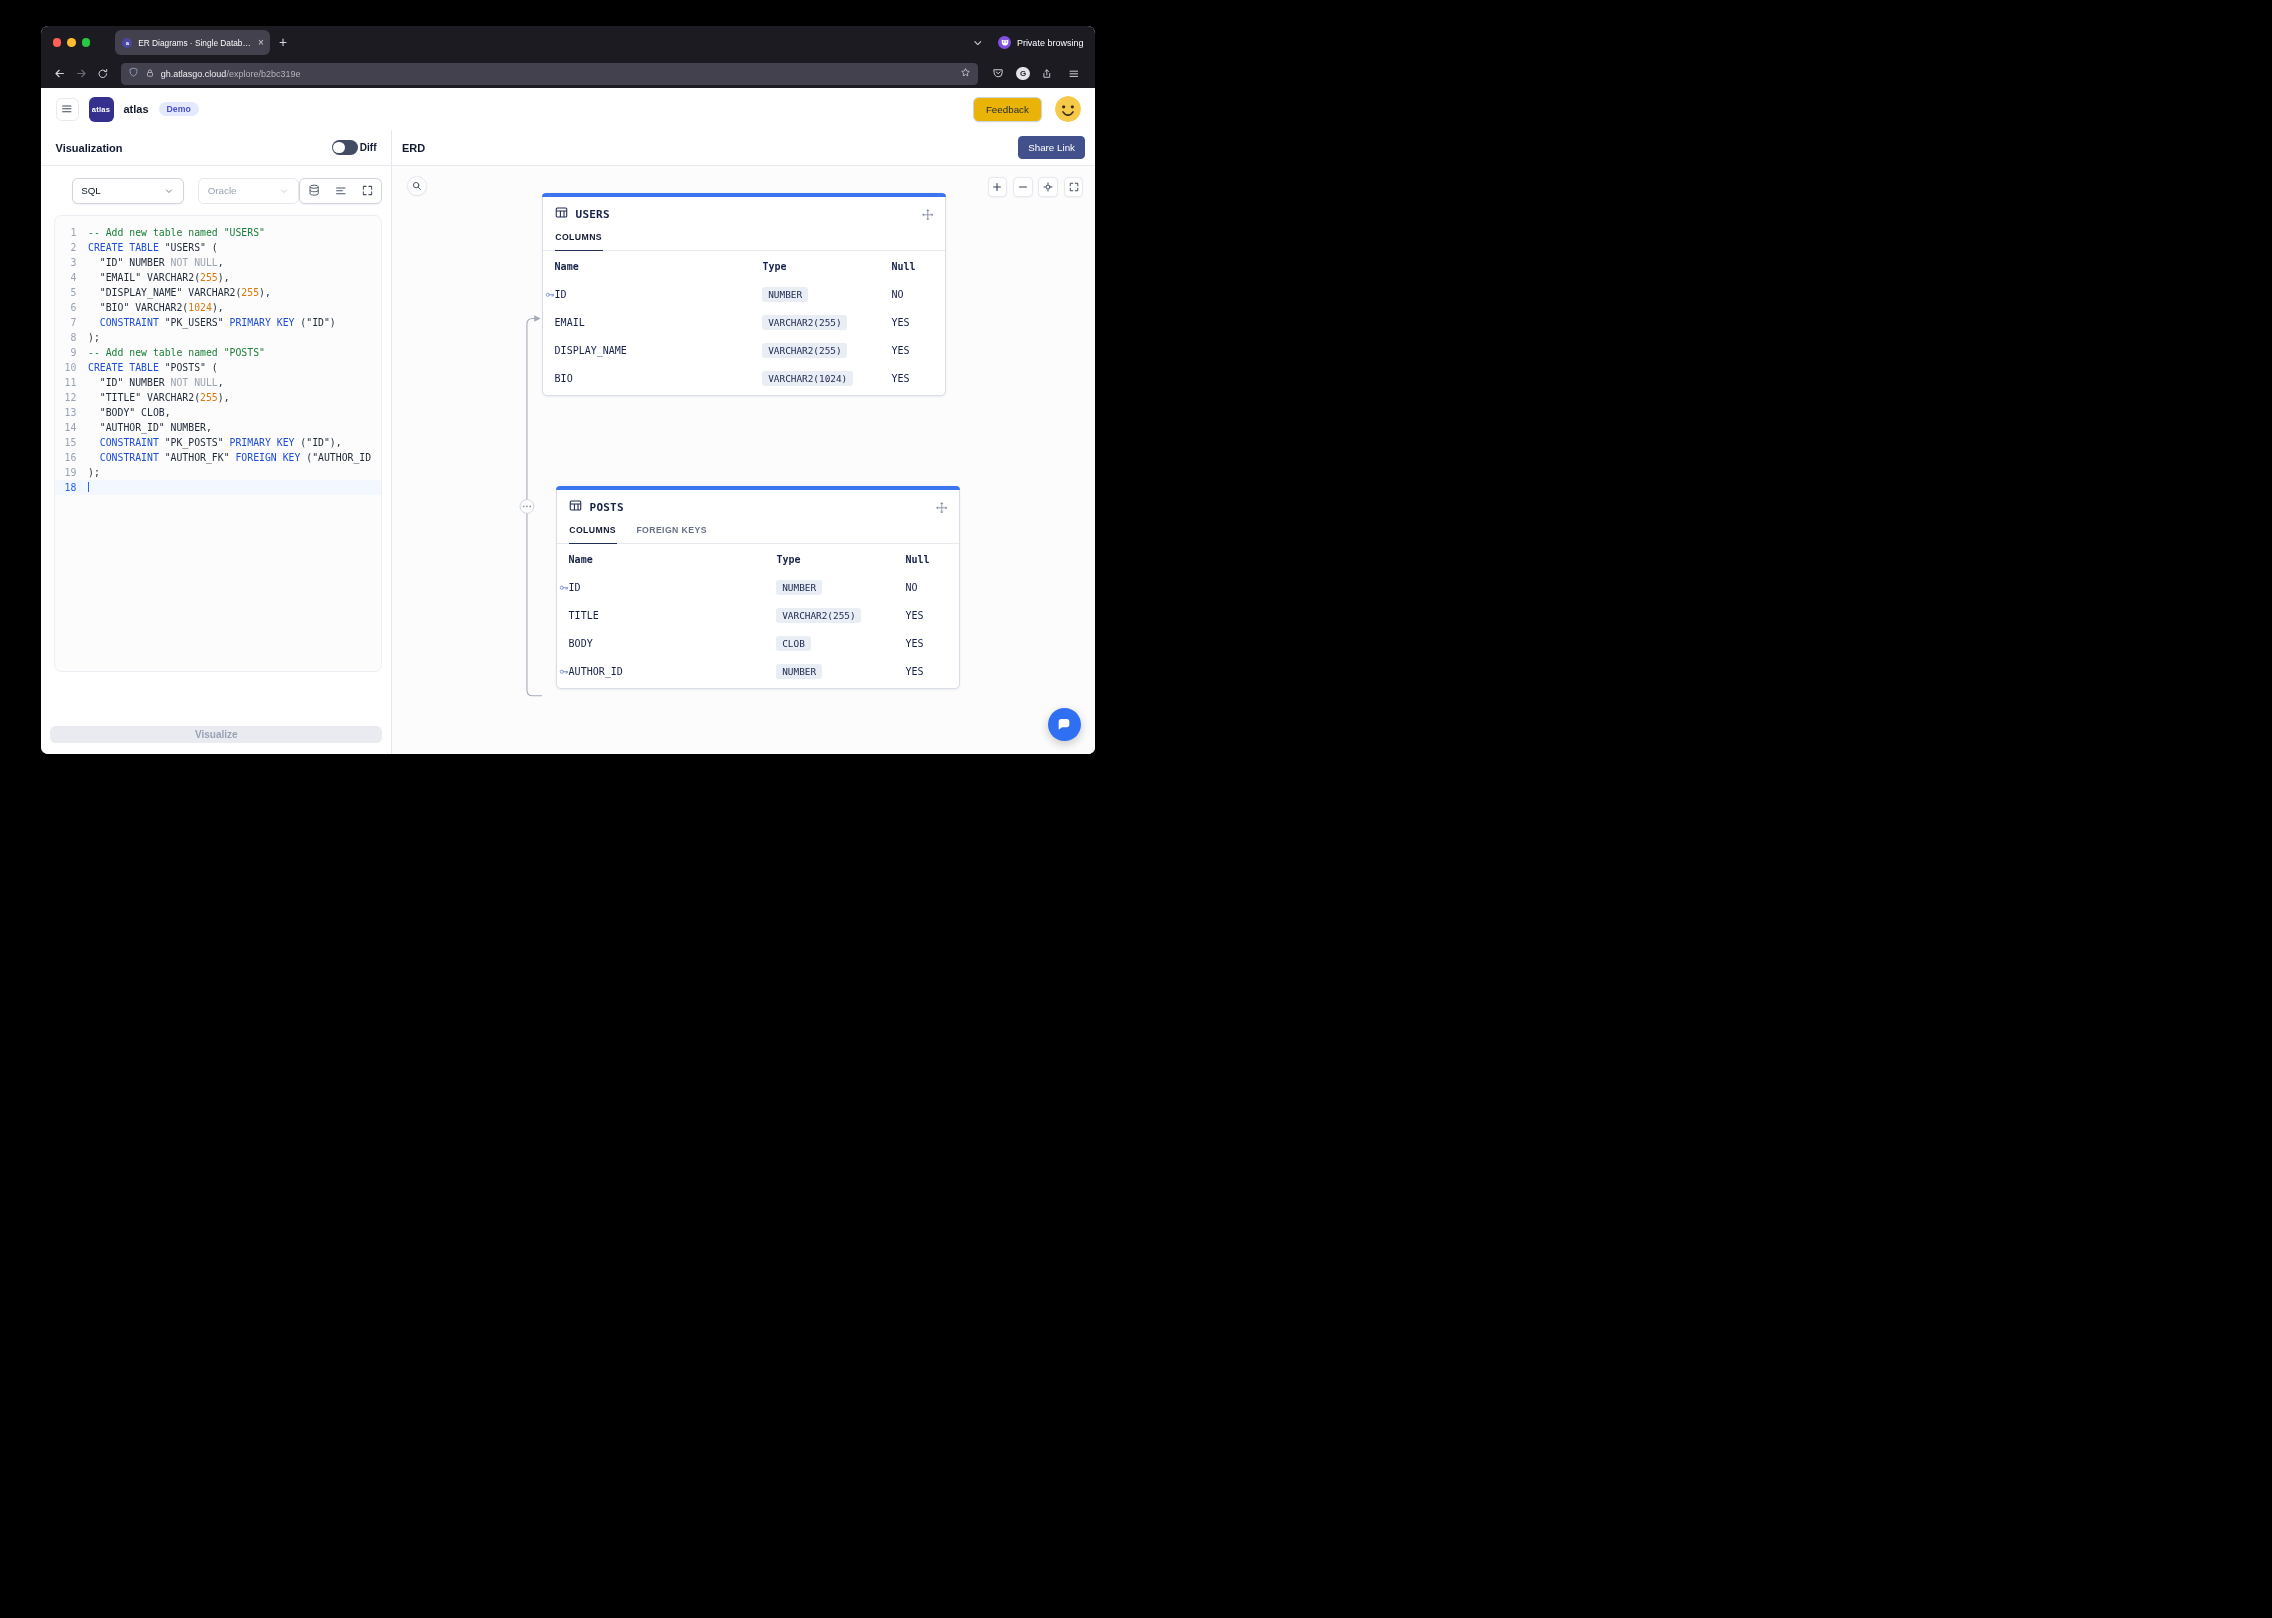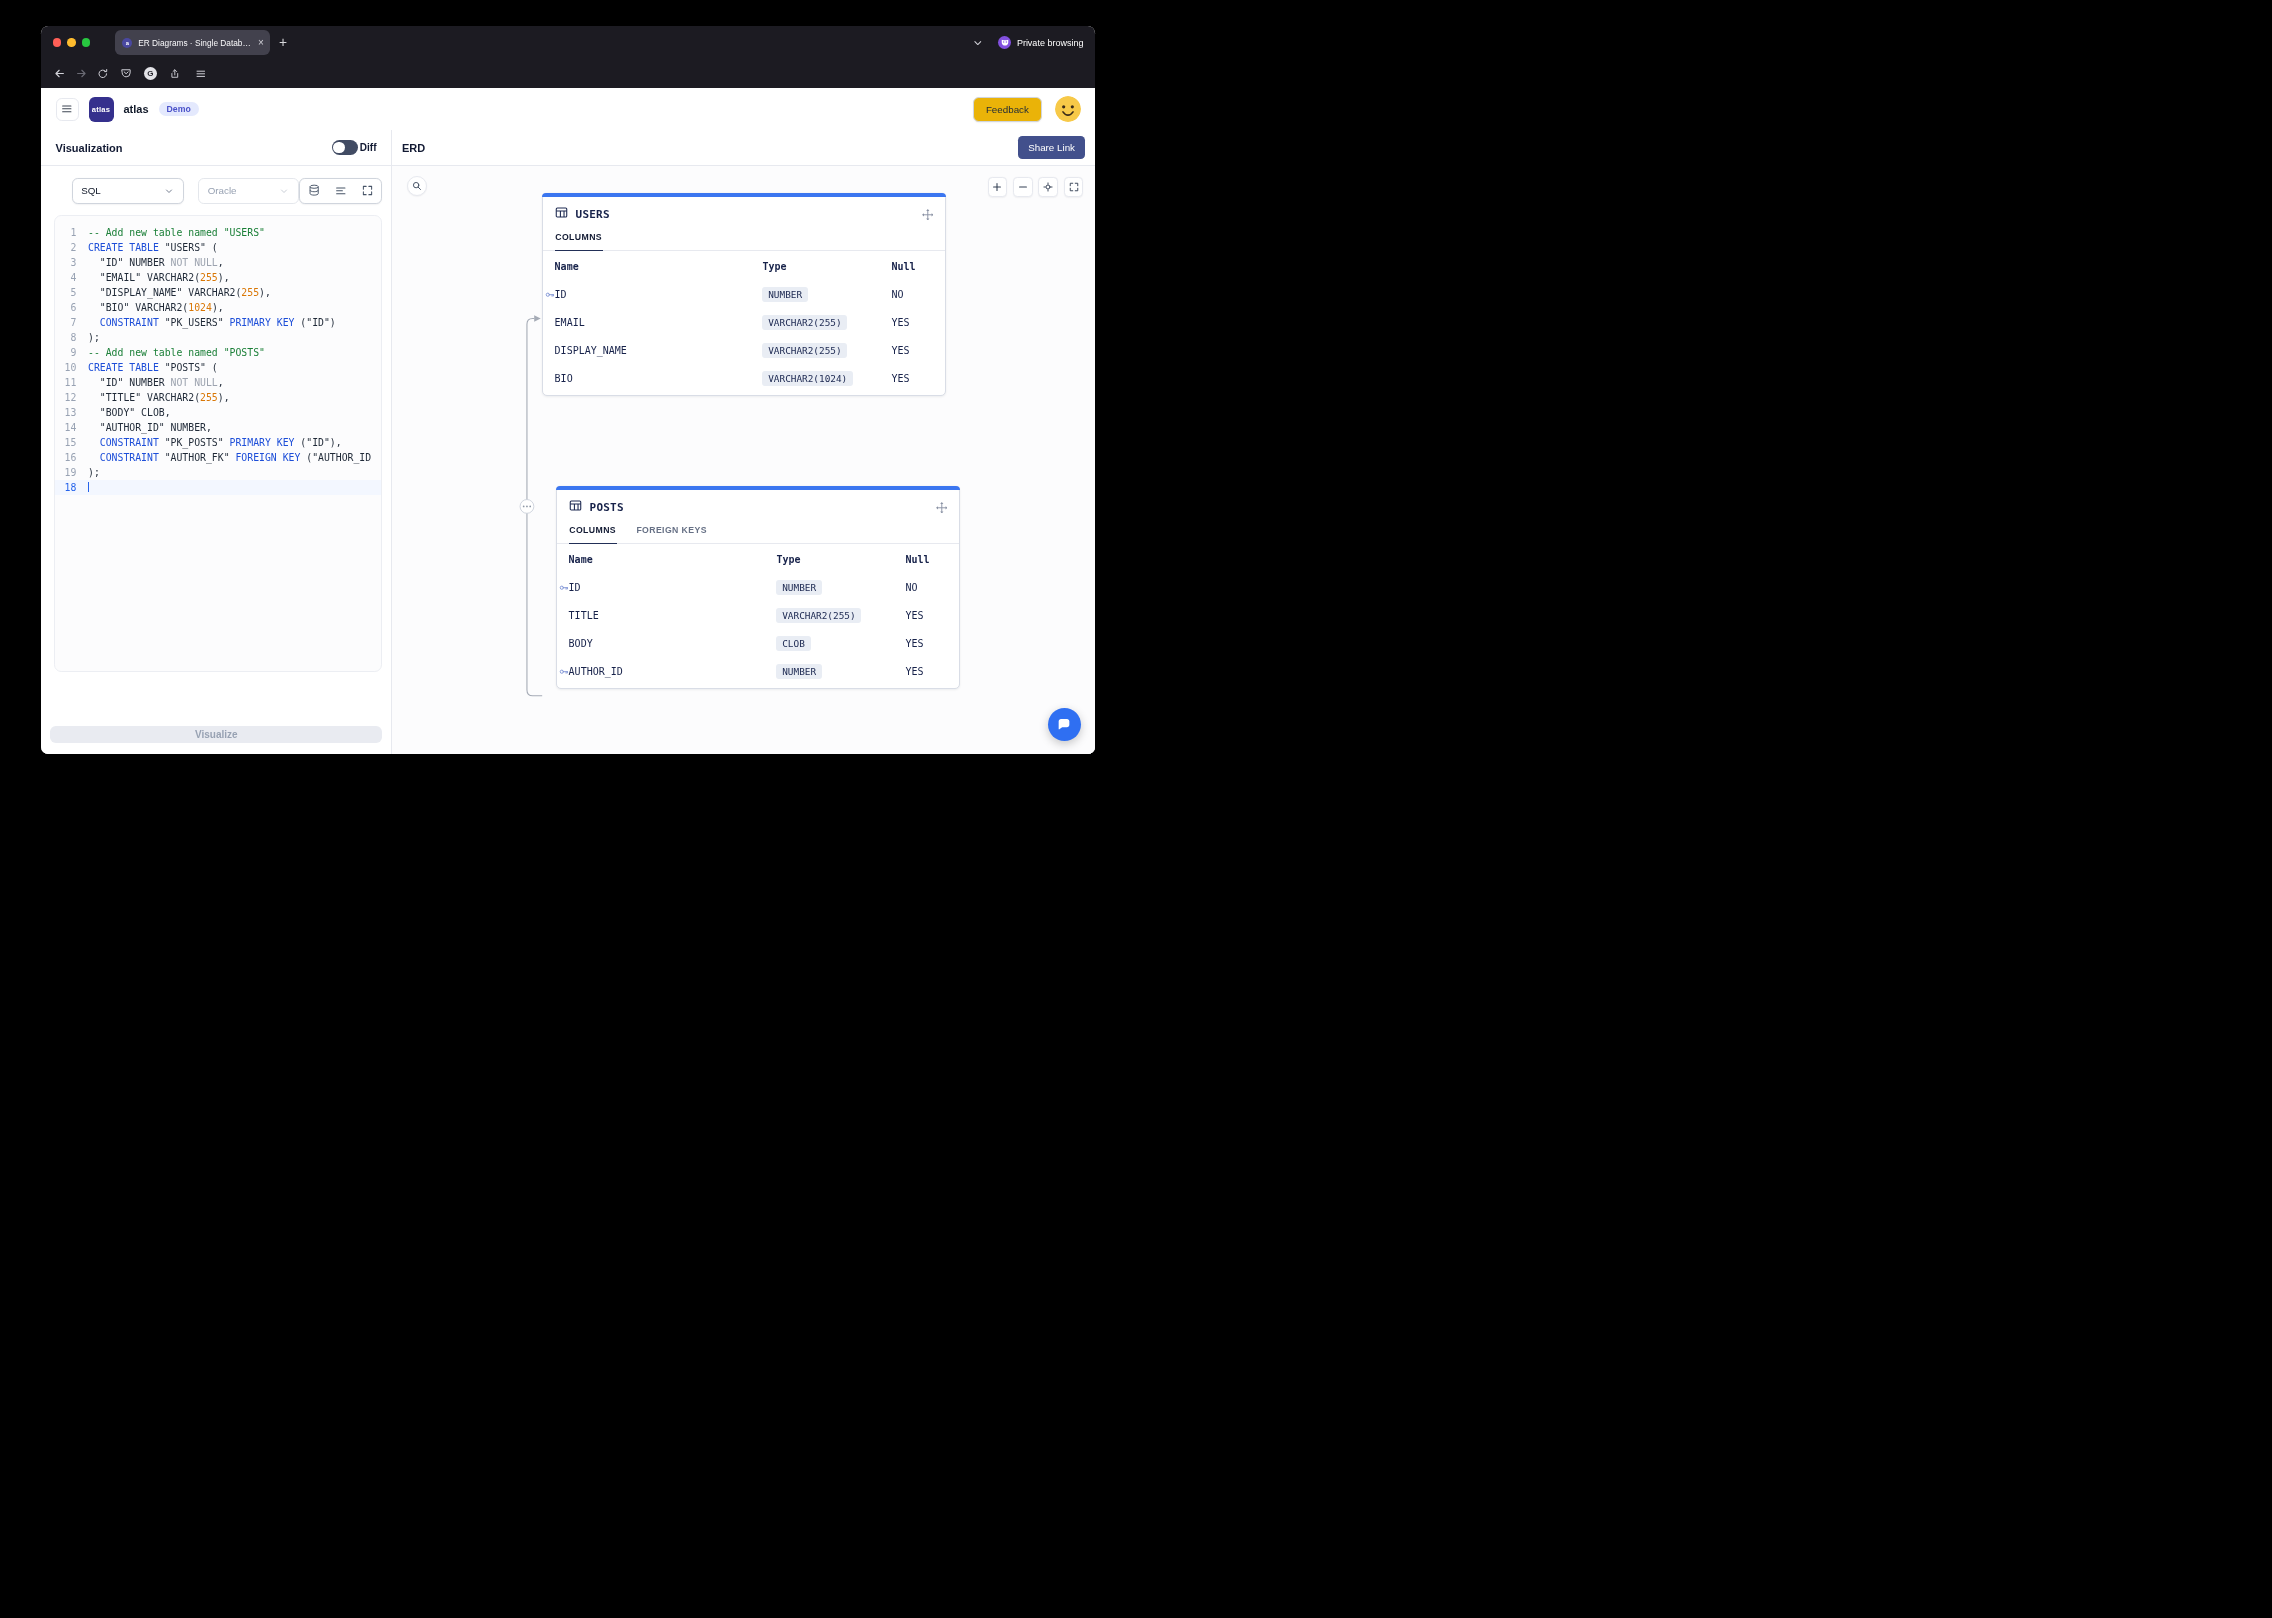--- a/index.html
+++ b/index.html
@@ -179,20 +179,42 @@
         <svg width="13" height="13" viewBox="0 0 20 20" fill="none" stroke="#6a6a74" stroke-width="1.7" stroke-linecap="round" stroke-linejoin="round">
             <path d="M4 10h11.5M10.5 5l5 5-5 5"></path>
           </svg>
       </button>
       <button class="navbtn">
         <svg width="11.6" height="11.6" viewBox="0 0 20 20" fill="none" stroke="#d2d2d9" stroke-width="1.7" stroke-linecap="round" stroke-linejoin="round">
             <path d="M16.5 10a6.5 6.5 0 1 1-1.9-4.6"></path>
             <path d="M16.7 2.6v3.6h-3.6"></path>
           </svg>
       </button>
+      <div class="urlbar">
+        <span>
+          <svg width="11" height="11" viewBox="0 0 20 20" fill="none" stroke="#9aa7c7" stroke-width="1.6" stroke-linejoin="round">
+              <path d="M10 2.2l6.2 1.9v4.4c0 4-2.6 6.6-6.2 8-3.6-1.4-6.2-4-6.2-8V4.1z"></path>
+            </svg>
+        </span>
+        <span>
+          <svg width="10" height="10" viewBox="0 0 20 20" fill="none" stroke="#c7c7cf" stroke-width="1.6">
+              <rect x="5" y="9" width="10" height="7.5" rx="1.5"></rect>
+              <path d="M7 9V6.8a3 3 0 0 1 6 0V9"></path>
+            </svg>
+        </span>
+        <span>
+          <span class="url-domain">gh.atlasgo.cloud</span><span class="url-path">/explore/b2bc319e</span>
+        </span>
+        <span class="url-spacer"></span>
+        <span>
+          <svg width="11" height="11" viewBox="0 0 20 20" fill="none" stroke="#c7c7cf" stroke-width="1.5" stroke-linejoin="round">
+              <path d="M10 3l2.1 4.3 4.7.7-3.4 3.3.8 4.7-4.2-2.2-4.2 2.2.8-4.7L3.2 8l4.7-.7z"></path>
+            </svg>
+        </span>
+      </div>
       <div class="tool-icons">
         <button class="icbtn">
           <svg width="12.3" height="12.3" viewBox="0 0 20 20" fill="none" stroke="#d2d2d9" stroke-width="1.6" stroke-linecap="round" stroke-linejoin="round">
               <path d="M3.5 4.5h13v5a6.5 6.5 0 0 1-13 0z"></path>
               <path d="M6.8 8l3.2 3 3.2-3"></path>
             </svg>
         </button>
         <button class="gbadge">G</button>
         <button class="icbtn">
           <svg width="11.6" height="11.6" viewBox="0 0 20 20" fill="none" stroke="#d2d2d9" stroke-width="1.6" stroke-linecap="round" stroke-linejoin="round">

